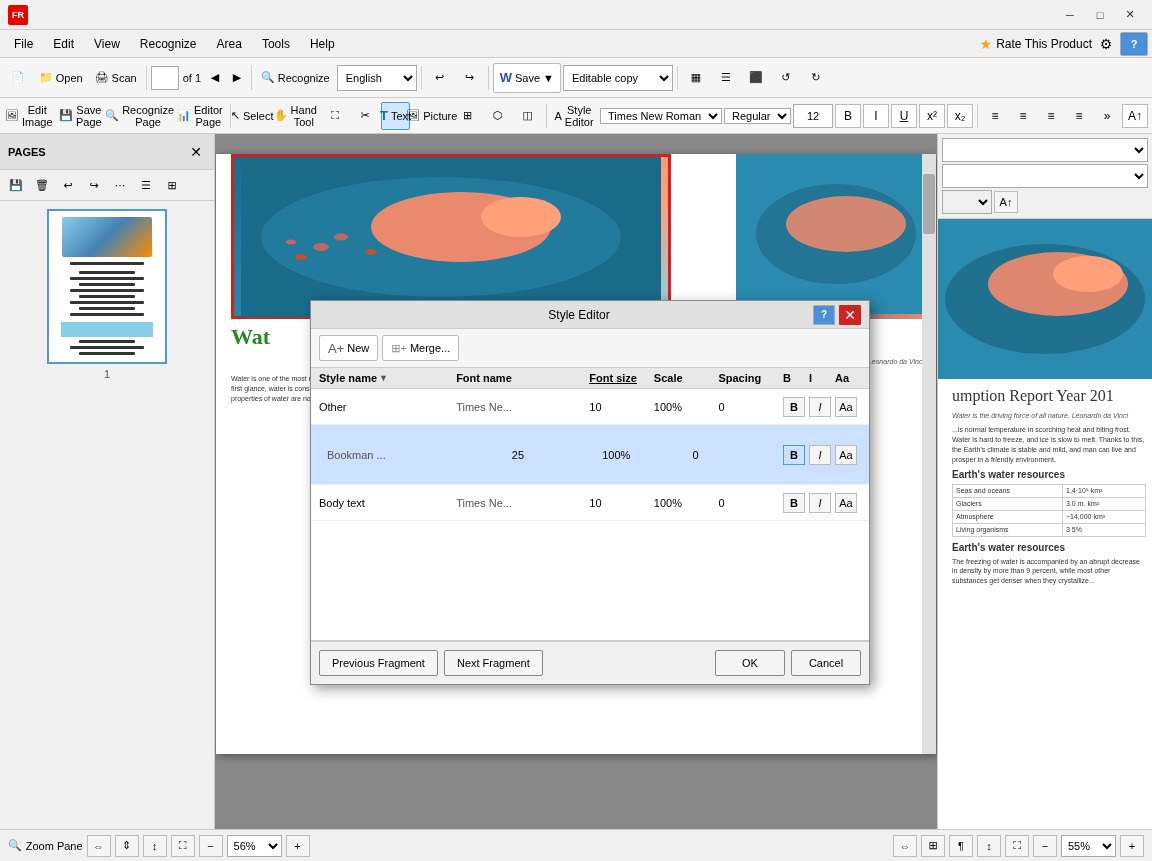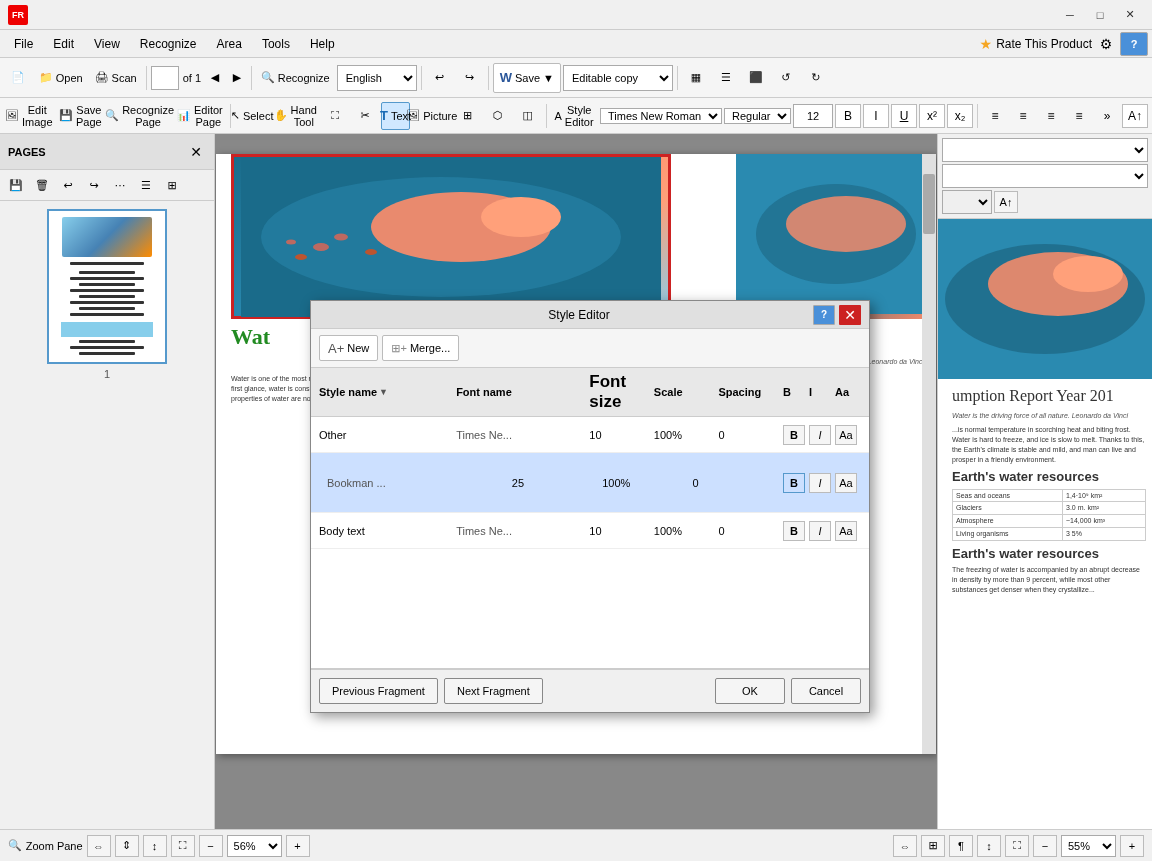--- a/index.html
+++ b/index.html
@@ -199,21 +199,21 @@
     }
     .right-text-content {
       padding: 6px;
       font-size: 7px;
       line-height: 1.4;
       color: #333;
       margin-left: 8px;
     }
     .right-heading { font-size: 16px; font-family: serif; color: #333; margin-bottom: 4px; }
     .right-italic { font-style: italic; font-size: 7px; color: #555; margin-bottom: 4px; }
-    .right-section-title { font-weight: bold; font-size: 13px; margin-top: 4px; margin-bottom: 2px; }
+    .right-section-title { font-weight: bold; font-size: 10px; margin-top: 4px; margin-bottom: 2px; }
     .right-table { width: 100%; border-collapse: collapse; font-size: 7px; margin-bottom: 4px; }
     .right-table td, .right-table th { border: 1px solid #ccc; padding: 1px 3px; }
 
     
     #status-bar {
       height: 32px;
       background: #f0f0f0;
       border-top: 1px solid #ccc;
       display: flex;
       align-items: center;
@@ -263,21 +263,21 @@
     .se-tb-btn { height: 26px; border: 1px solid #bbb; background: white; cursor: pointer; display: flex; align-items: center; gap: 3px; padding: 0 8px; font-size: 11px; border-radius: 2px; }
     #se-table-header {
       display: flex;
       align-items: center;
       background: #e8e8e8;
       border-bottom: 1px solid #ccc;
       padding: 4px 8px;
     }
     .se-col-style { flex: 2; font-size: 11px; font-weight: bold; display: flex; align-items: center; gap: 2px; }
     .se-col-font { flex: 2; font-size: 11px; font-weight: bold; padding-left: 8px; }
-    .se-col-size { flex: 1; font-size: 17px; font-weight: bold; padding-left: 4px; }
+    .se-col-size { flex: 1; font-size: 11px; font-weight: bold; padding-left: 4px; text-decoration: underline; }
     .se-col-scale { flex: 1; font-size: 11px; font-weight: bold; }
     .se-col-spacing { flex: 1; font-size: 11px; font-weight: bold; }
     .se-col-b { width: 26px; font-size: 11px; font-weight: bold; }
     .se-col-i { width: 26px; font-size: 11px; font-weight: bold; }
     .se-col-aa { width: 26px; font-size: 11px; font-weight: bold; }
     #se-rows { background: white; }
     .se-row {
       display: flex;
       align-items: center;
       padding: 3px 8px;

